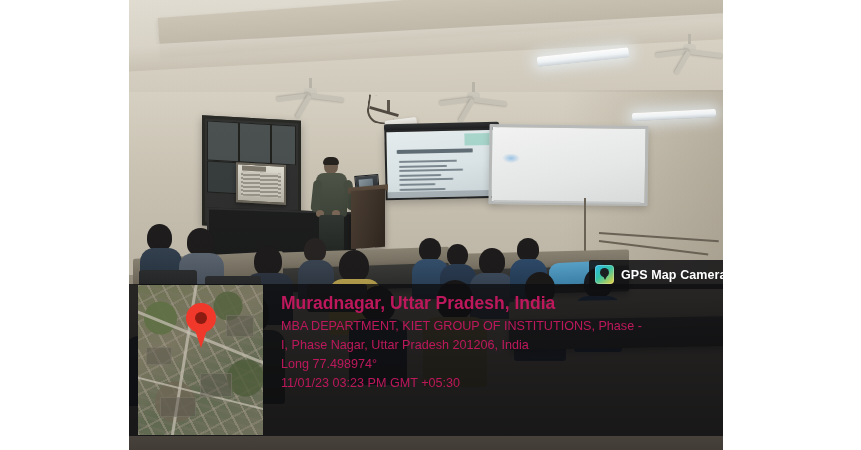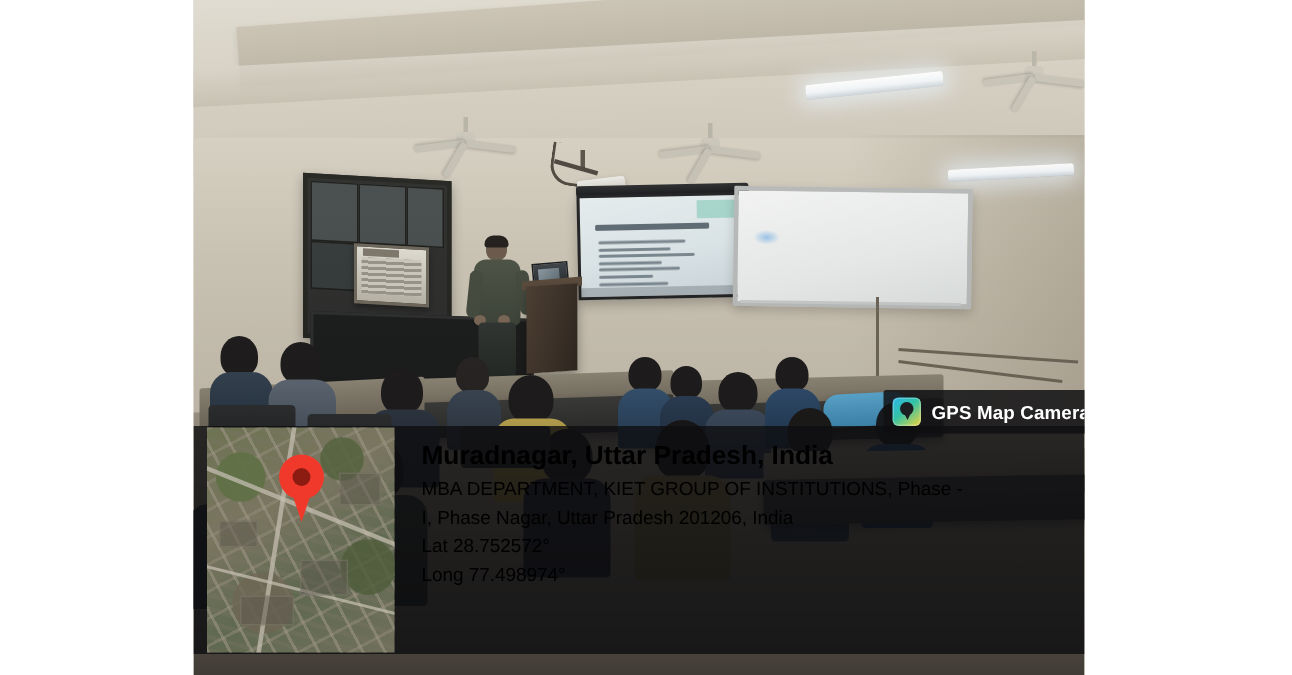--- a/index.html
+++ b/index.html
@@ -522,21 +522,21 @@
     color: #ffffff;
     font-size: 22px;
     font-family: "Liberation Sans", sans-serif;
     letter-spacing: -.3px;
     text-shadow: 0 1px 2px rgba(0,0,0,.8);
   }
 
   #gps-text {
     flex: 1 1 auto;
     padding: 10px 10px 0 18px;
-    color: #000000;
+    color: #be185d;
     min-width: 0;
   }
   #gps-text .loc-title {
     font-size: 17.5px;
     font-weight: bold;
     line-height: 1.12;
     margin-bottom: 3px;
     white-space: nowrap;
   }
   #gps-text .addr-line,
@@ -741,20 +741,20 @@
           <div class="pin-tail"></div>
           <div class="pin-head"></div>
           <div class="pin-dot"></div>
         </div>
       </div>
 
       <div id="gps-text">
         <div class="loc-title">Muradnagar, Uttar Pradesh, India</div>
         <div class="addr-line">MBA DEPARTMENT, KIET GROUP OF INSTITUTIONS, Phase -</div>
         <div class="addr-line">I, Phase Nagar, Uttar Pradesh 201206, India</div>
-        <div class="coord-line">Lat 28.752572°</div>
         <div class="coord-line">Long 77.498974°</div>
+        <div class="ts-line">11/01/23 03:23 PM GMT +05:30</div>
       </div>
 
     </div>
 
   </div>
 </div>
 
 </body></html>

